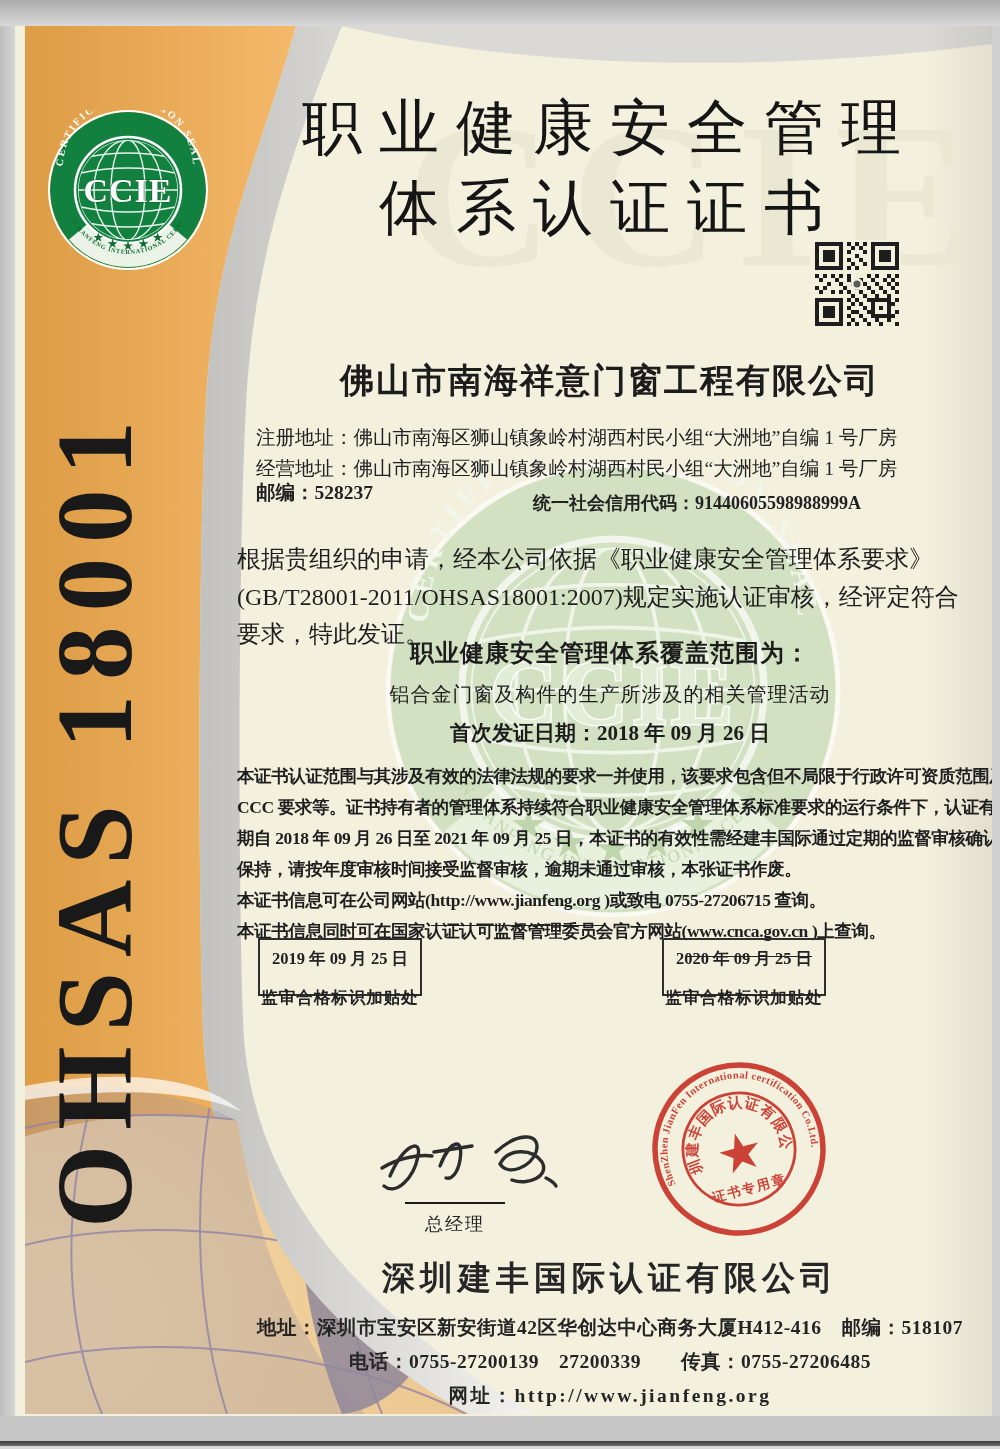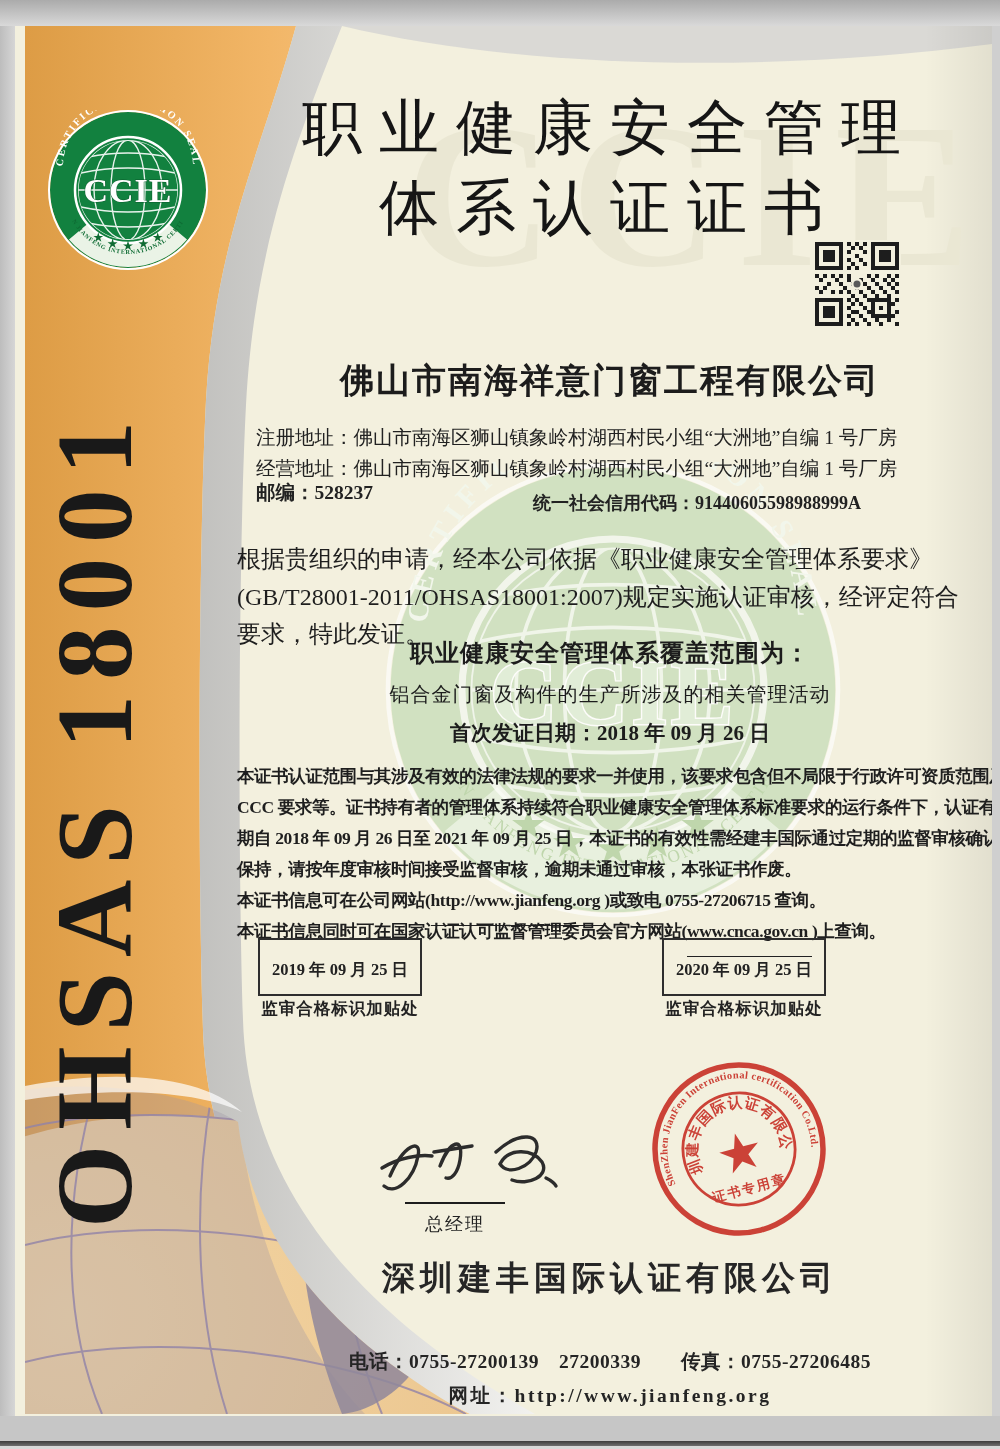--- a/index.html
+++ b/index.html
@@ -37,21 +37,21 @@
   .addr{left:256px;width:730px;font-size:19.5px;color:#222;z-index:3;}
   .boldline{font-weight:bold;}
   .grant{left:237px;width:752px;font-size:24px;line-height:37.5px;color:#1e1e1e;z-index:3;white-space:nowrap;}
   .scopehead{font-weight:bold;font-size:24px;letter-spacing:1px;}
   .scopetext{font-size:20px;letter-spacing:1px;}
   .firstissue{font-weight:bold;font-size:21px;}
   .terms{left:237px;width:752px;font-size:17.5px;letter-spacing:-0.4px;line-height:31px;color:#1e1e1e;z-index:3;white-space:nowrap;font-weight:bold;}
   .terms .u{border-bottom:1.5px solid #222;padding-bottom:15px;}
   .auditbox{width:160px;height:54px;border:2px solid #2e2e2e;z-index:3;text-align:center;
       font-size:16.5px;font-weight:bold;color:#222;background:transparent;}
-  .auditbox .d{margin-top:19px;}
+  .auditbox .d{margin-top:8px;}
   .auditbox .l{margin-top:17px;letter-spacing:1px;}
   .sigline{left:405px;top:1202px;width:100px;height:0;border-top:2px solid #1d1d1d;z-index:3;}
   .sigtitle{left:405px;top:1212px;width:100px;text-align:center;font-size:18px;color:#222;z-index:3;letter-spacing:2px;}
   .issuer-name{top:1256px;font-family:"Liberation Sans","DejaVu Sans",sans-serif;
       font-weight:bold;font-size:33px;letter-spacing:5px;color:#262626;}
   .issuer-line{font-weight:bold;font-size:19.5px;color:#242424;letter-spacing:0.5px;}
   .issuer-web{letter-spacing:2.5px;}
 
   svg text{font-family:"Liberation Serif","DejaVu Serif",serif;}
   .s-topText{font-weight:bold;}
@@ -272,20 +272,21 @@
       </text>
       <text font-size="14.6" letter-spacing="1" font-weight="bold" fill="#c9352b">
         <textPath href="#stampArcCn" startOffset="50%" text-anchor="middle">深圳建丰国际认证有限公司</textPath>
       </text>
       <path transform="translate(0,5) scale(21)" d="M0,-1L0.2245,-0.309L0.951,-0.309L0.3635,0.118L0.5878,0.809L0,0.382L-0.5878,0.809L-0.3635,0.118L-0.951,-0.309L-0.2245,-0.309Z"></path>
       <text y="45" text-anchor="middle" font-size="13.2" letter-spacing="2" font-weight="bold" fill="#c9352b">证书专用章</text>
     </g>
   </svg>
 
   <div class="abs ctr issuer-name">深圳建丰国际认证有限公司</div>
+  <div class="abs ctr issuer-line" style="top:1314px">地址：深圳市宝安区新安街道42区华创达中心商务大厦H412-416　邮编：518107</div>
   <div class="abs ctr issuer-line" style="top:1348px">电话：0755-27200139　27200339　　传真：0755-27206485</div>
   <div class="abs ctr issuer-line issuer-web" style="top:1382px">网址：http://www.jianfeng.org</div>
 
   <div class="abs border-top"></div>
   <div class="abs border-left"></div>
   <div class="abs border-right"></div>
   <div class="abs border-bottom"></div>
   <div class="abs border-bottom-line"></div>
   <div class="abs border-bottom-tail"></div>
 

